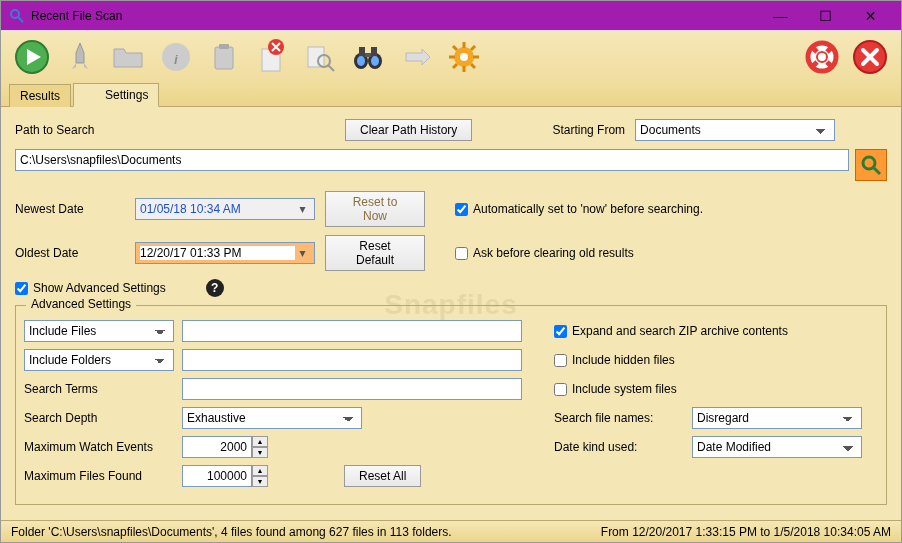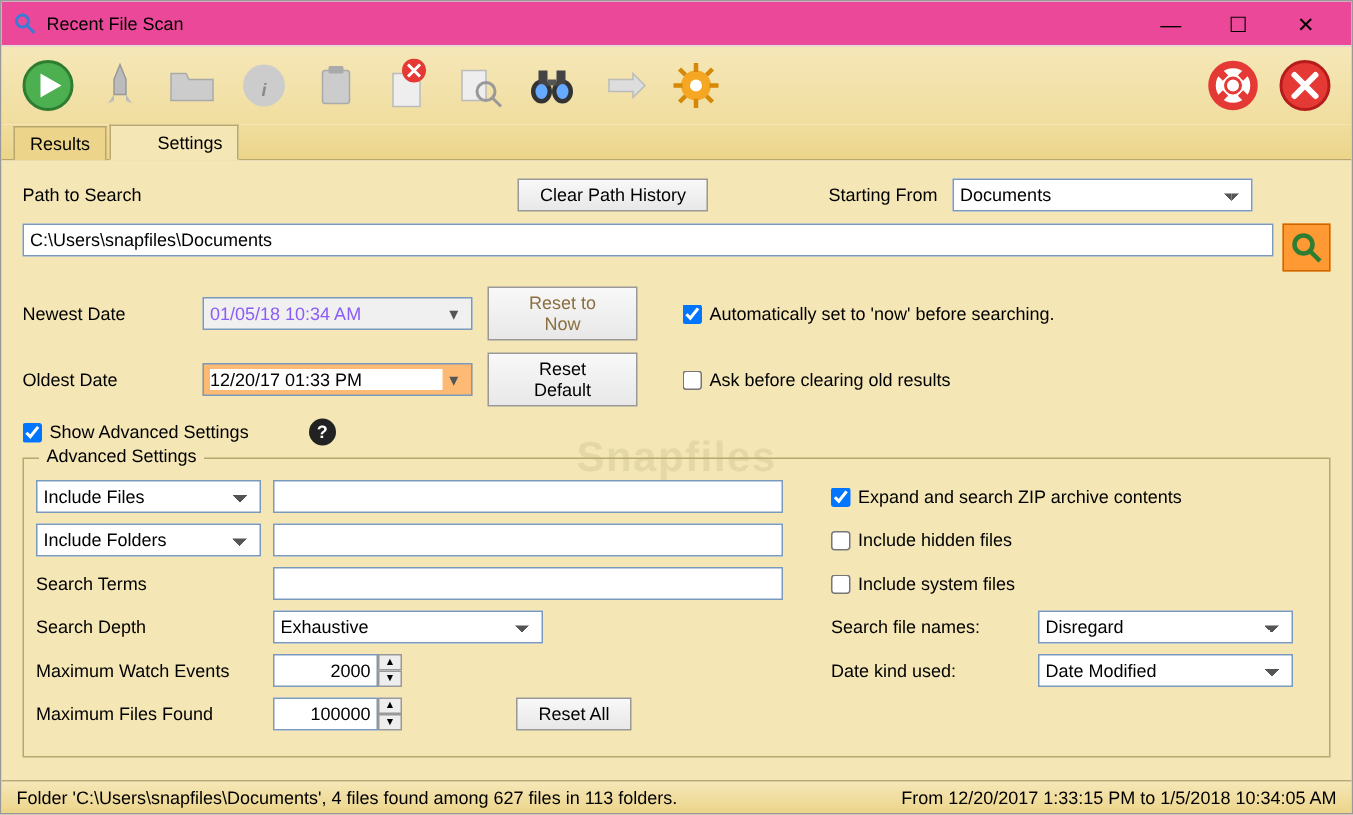--- a/index.html
+++ b/index.html
@@ -1,19 +1,19 @@
 <!DOCTYPE html>
 <html><head>
 <meta charset="utf-8">
 <style>
 * { box-sizing: border-box; margin: 0; padding: 0; font-family: "Segoe UI", Tahoma, sans-serif; font-size: 12px; }
 body { width: 902px; height: 543px; background: #fff; border: 1px solid #999; display: flex; flex-direction: column; overflow: hidden; }
 
 
-.titlebar { height: 30px; display: flex; align-items: center; padding: 0 8px; background: #ec4899; border-bottom: 1px solid #ddd; }
+.titlebar { height: 30px; display: flex; align-items: center; padding: 0 8px; background: #a21caf; border-bottom: 1px solid #ddd; }
 .titlebar .appicon { width: 16px; height: 16px; margin-right: 6px; display: inline-flex; align-items: center; justify-content: center; }
 .titlebar .title { flex: 1; font-size: 12px; }
 .winbtns { display: flex; }
 .winbtn { width: 45px; height: 28px; display: flex; align-items: center; justify-content: center; font-size: 14px; background: transparent; border: none; cursor: pointer; }
 
 
 .toolbar { height: 52px; background: linear-gradient(#f5e7b8, #f0dd9e); display: flex; align-items: center; padding: 0 10px; gap: 6px; }
 .toolbtn { width: 42px; height: 42px; display: flex; align-items: center; justify-content: center; border: none; background: transparent; cursor: pointer; }
 .toolbtn svg { width: 36px; height: 36px; }
 .toolbar .spacer { flex: 1; }
@@ -27,21 +27,21 @@
 .content { flex: 1; background: #f4e6b5; padding: 12px 14px; overflow: auto; position: relative; }
 .row { display: flex; align-items: center; margin-bottom: 8px; gap: 10px; }
 .label { min-width: 110px; }
 .btn { padding: 3px 14px; background: linear-gradient(#f8f8f8, #e8e8e8); border: 1px solid #999; cursor: pointer; font-size: 12px; }
 input[type=text].textfield, .combo { height: 22px; border: 1px solid #7a9abd; padding: 2px 4px; background: #fff; font-size: 12px; }
 .combo { appearance: none; background-image: linear-gradient(45deg, transparent 50%, #555 50%), linear-gradient(135deg, #555 50%, transparent 50%); background-position: calc(100% - 13px) 9px, calc(100% - 8px) 9px; background-size: 5px 5px, 5px 5px; background-repeat: no-repeat; padding-right: 22px; }
 .dtpicker { width: 180px; height: 22px; border: 1px solid #7a9abd; background: #fdba74; display: flex; align-items: center; padding: 0 4px; }
 .dtpicker input { border: none; flex: 1; font-size: 12px; outline: none; }
 .dtpicker .dropbtn { width: 16px; text-align: center; cursor: pointer; color: #555; }
 .dtpicker.disabled { background: #f0f0f0; color: #888; }
-.dtpicker.disabled input { background: #f0f0f0; color: #8b5cf6; }
+.dtpicker.disabled input { background: #f0f0f0; color: #1d4ed8; }
 .checkbox { display: flex; align-items: center; gap: 5px; cursor: pointer; }
 .checkbox input { width: 13px; height: 13px; }
 .spinner { display: flex; align-items: flex-start; }
 .spinner input { width: 70px; height: 22px; border: 1px solid #7a9abd; text-align: right; padding-right: 4px; }
 .spinner .spinbtns { display: flex; flex-direction: column; }
 .spinner .spinbtns button { width: 16px; height: 11px; font-size: 7px; line-height: 7px; padding: 0; border: 1px solid #999; background: #eee; cursor: pointer; }
 
 
 .pathrow { display: flex; align-items: flex-start; gap: 6px; margin-bottom: 10px; }
 .pathrow input { flex: 1; }

